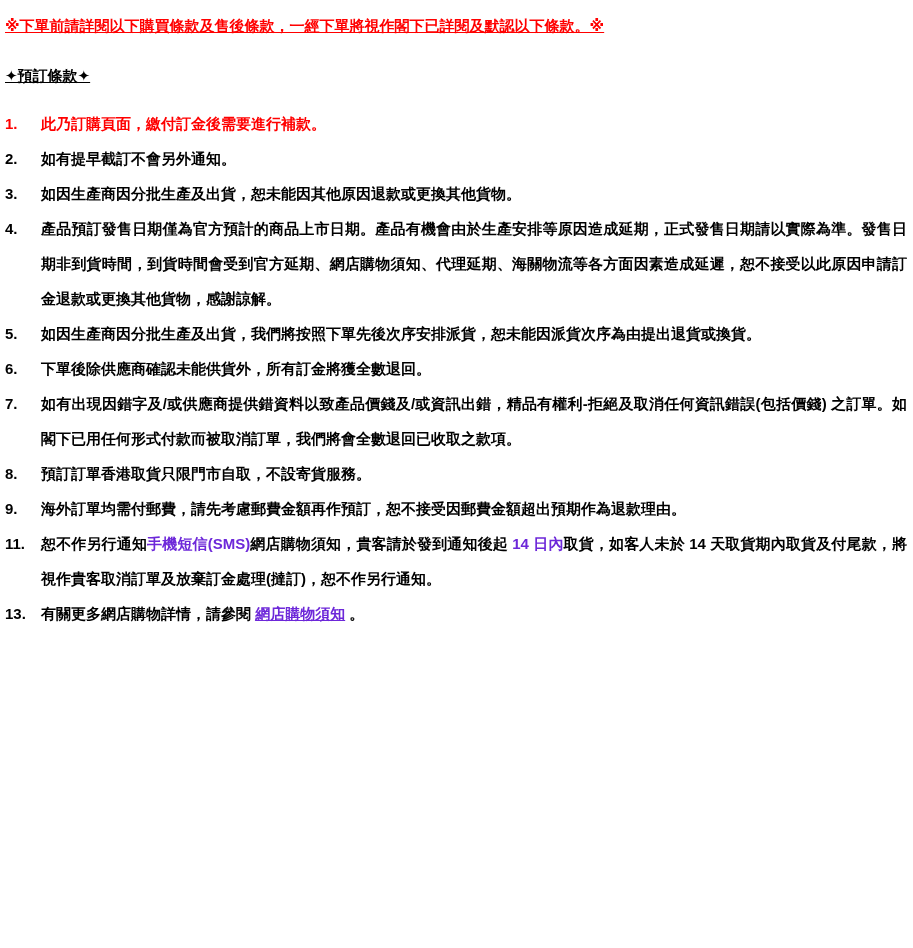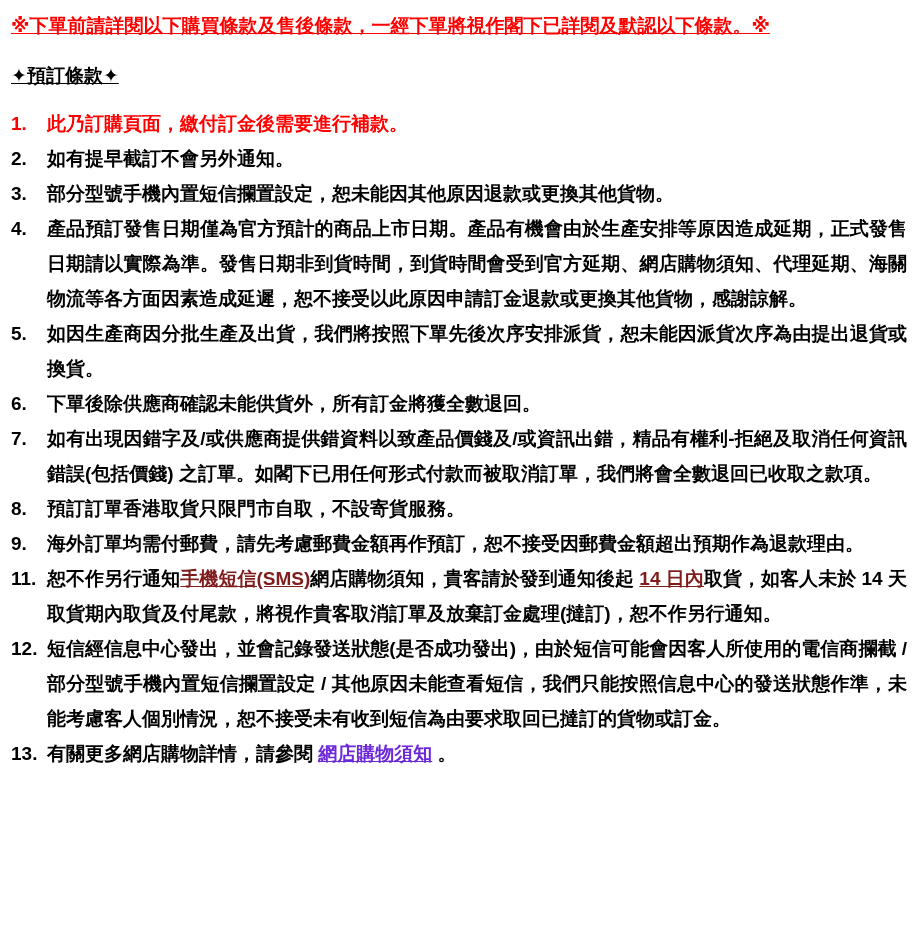--- a/index.html
+++ b/index.html
@@ -4,24 +4,24 @@
 <style>
   html, body {
     margin: 0;
     padding: 0;
     background: #ffffff;
   }
   .page {
     width: 913px;
     min-height: 948px;
     box-sizing: border-box;
-    padding: 8px 6px 10px 11px;
+    padding: 8px 6px 10px 5px;
     font-family: "Liberation Sans", "DejaVu Sans", sans-serif;
     font-weight: bold;
-    font-size: 19px;
+    font-size: 15px;
     line-height: 35px;
     color: #000000;
   }
   .title {
     color: #ff0000;
     text-decoration: underline;
     margin-bottom: 15px;
   }
   .section-header {
     text-decoration: underline;
@@ -39,22 +39,21 @@
     width: 36px;
   }
   .text {
     flex: 1;
     text-align: justify;
   }
   .red {
     color: #ff0000;
   }
   .red-u {
-    color: #7f1d1d;
-    text-decoration: underline;
+    color: #6d28d9;
   }
   .link {
     color: #6d28d9;
     text-decoration: underline;
     cursor: pointer;
   }
 </style>
 </head>
 <body>
 
@@ -71,21 +70,21 @@
       <span class="text red">此乃訂購頁面，繳付訂金後需要進行補款。</span>
     </div>
 
     <div class="item">
       <span class="num">2.</span>
       <span class="text">如有提早截訂不會另外通知。</span>
     </div>
 
     <div class="item">
       <span class="num">3.</span>
-      <span class="text">部分型號手機內置短信攔置設定，恕未能因其他原因退款或更換其他貨物。</span>
+      <span class="text">如因生產商因分批生產及出貨，恕未能因其他原因退款或更換其他貨物。</span>
     </div>
 
     <div class="item">
       <span class="num">4.</span>
       <span class="text">產品預訂發售日期僅為官方預計的商品上市日期。產品有機會由於生產安排等原因造成延期，正式發售日期請以實際為準。發售日期非到貨時間，到貨時間會受到官方延期、網店購物須知、代理延期、海關物流等各方面因素造成延遲，恕不接受以此原因申請訂金退款或更換其他貨物，感謝諒解。</span>
     </div>
 
     <div class="item">
       <span class="num">5.</span>
       <span class="text">如因生產商因分批生產及出貨，我們將按照下單先後次序安排派貨，恕未能因派貨次序為由提出退貨或換貨。</span>
@@ -110,24 +109,20 @@
       <span class="num">9.</span>
       <span class="text">海外訂單均需付郵費，請先考慮郵費金額再作預訂，恕不接受因郵費金額超出預期作為退款理由。</span>
     </div>
 
 
     <div class="item">
       <span class="num">11.</span>
       <span class="text"><span>恕不作另行通知</span><span class="red-u">手機短信(SMS)</span><span>網店購物須知，貴客請於發到通知後起 </span><span class="red-u">14 日內</span><span>取貨，如客人未於 14 天取貨期內取貨及付尾款，將視作貴客取消訂單及放棄訂金處理(撻訂)，恕不作另行通知。</span></span>
     </div>
 
-    <div class="item">
-      <span class="num">12.</span>
-      <span class="text">短信經信息中心發出，並會記錄發送狀態(是否成功發出)，由於短信可能會因客人所使用的電信商攔截 / 部分型號手機內置短信攔置設定 / 其他原因未能查看短信，我們只能按照信息中心的發送狀態作準，未能考慮客人個別情況，恕不接受未有收到短信為由要求取回已撻訂的貨物或訂金。</span>
-    </div>
 
     <div class="item">
       <span class="num">13.</span>
       <span class="text"><span>有關更多網店購物詳情，請參閱 </span><a class="link">網店購物須知</a><span> 。</span></span>
     </div>
 
   </div>
 
 </div>
 

